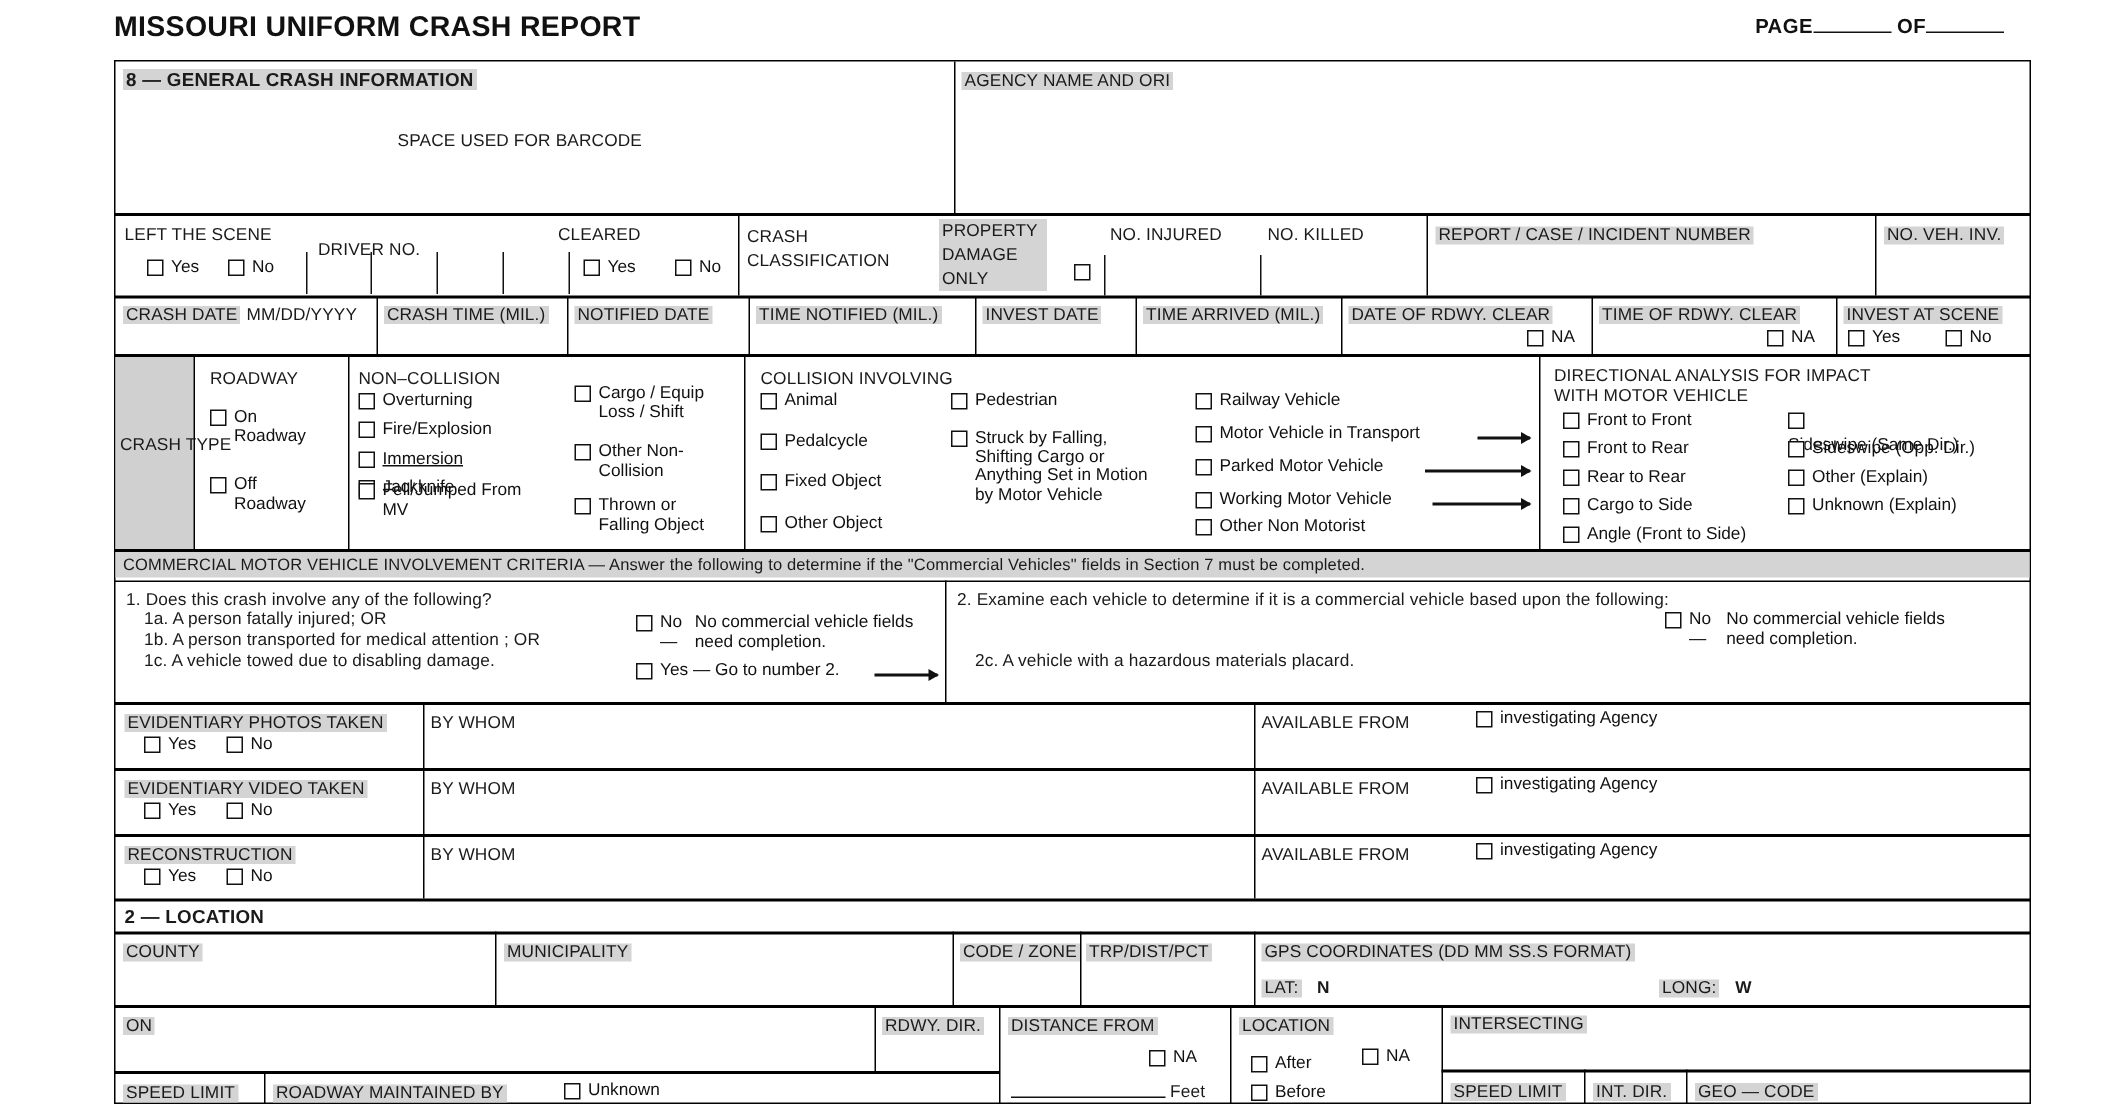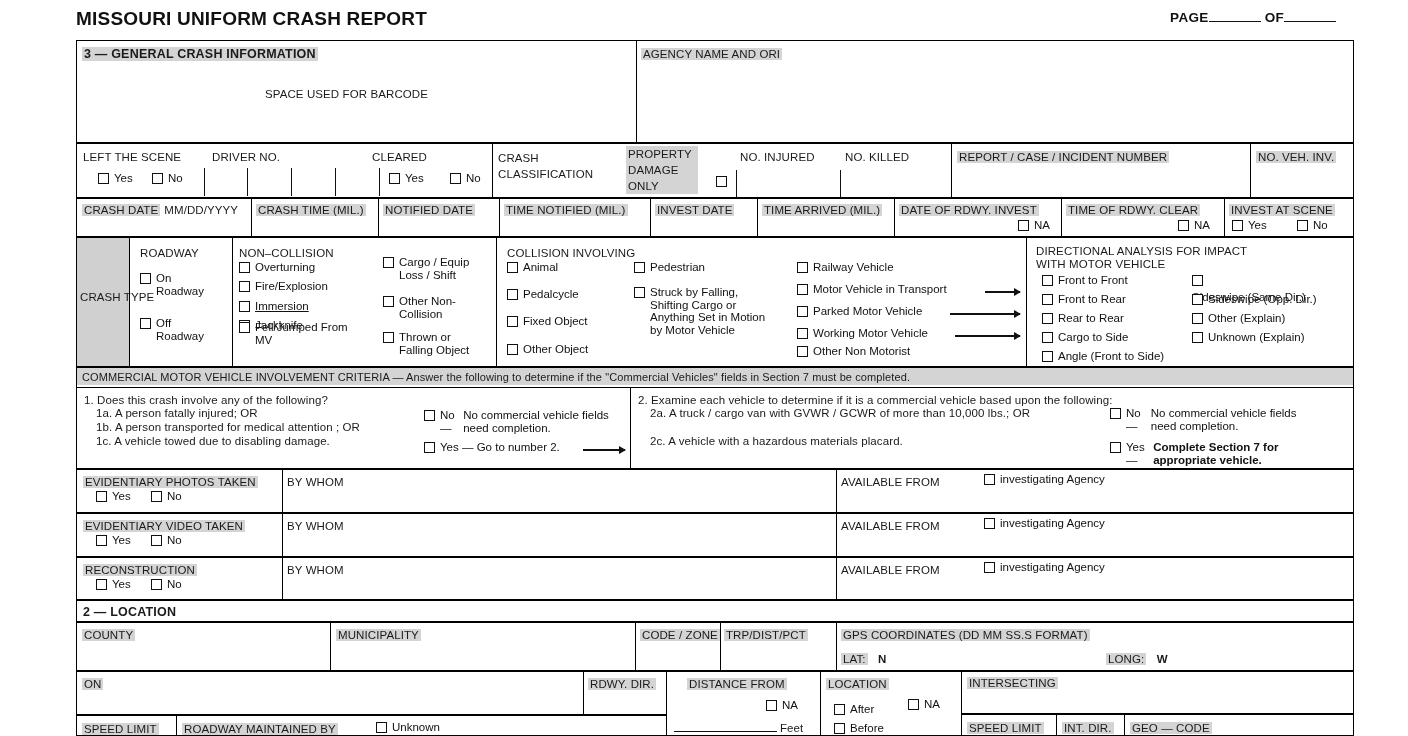--- a/index.html
+++ b/index.html
@@ -62,37 +62,37 @@
 
   <div class="doc-title">MISSOURI UNIFORM CRASH REPORT</div>
   <div class="page-of">
     <span>PAGE</span><u></u>
     <span>OF</span><u></u>
   </div>
 
   <div class="frame" style="left:76px;top:40px;width:1278px;height:696px;"></div>
 
   <div class="cell" style="left:82px;top:44px;">
-    <span class="lbl sec hl">3 — GENERAL CRASH INFORMATION</span>
+    <span class="lbl sec hl">8 — GENERAL CRASH INFORMATION</span>
   </div>
   <div class="cell" style="left:265px;top:84px;">
     <span class="lbl">SPACE USED FOR BARCODE</span>
   </div>
 
   <div class="vline" style="left:636px;top:41px;height:101px;"></div>
   <div class="cell" style="left:641px;top:44px;">
     <span class="lbl hl">AGENCY NAME AND ORI</span>
   </div>
   <div class="cell" style="left:641px;top:60px;width:706px;height:80px;"></div>
   <div class="thickline" style="left:76px;top:142px;width:1278px;"></div>
 
   <div class="cell" style="left:83px;top:147px;">
     <span class="lbl">LEFT THE SCENE</span>
   </div>
-  <div class="cell" style="left:212px;top:147px;text-align:right;">
+  <div class="cell" style="left:212px;top:157px;text-align:right;">
     <span class="lbl">DRIVER NO.</span>
   </div>
   <div class="cell" style="left:372px;top:147px;">
     <span class="lbl">CLEARED</span>
   </div>
 
   <div class="opt" style="position:absolute;left:98px;top:172px;">
     <span class="cb"></span>
     <span class="t">Yes</span>
   </div>
@@ -172,21 +172,21 @@
     <span class="lbl hl">INVEST DATE</span>
   </div>
   <div class="cell" style="left:655px;top:216px;width:100px;height:20px;"></div>
   <div class="vline" style="left:757px;top:198px;height:38px;"></div>
   <div class="cell" style="left:762px;top:200px;">
     <span class="lbl hl">TIME ARRIVED (MIL.)</span>
   </div>
   <div class="cell" style="left:762px;top:216px;width:130px;height:20px;"></div>
   <div class="vline" style="left:894px;top:198px;height:38px;"></div>
   <div class="cell" style="left:899px;top:200px;">
-    <span class="lbl hl">DATE OF RDWY. INVEST</span>
+    <span class="lbl hl">DATE OF RDWY. CLEAR</span>
   </div>
   <div class="opt" style="position:absolute;left:1018px;top:219px;">
     <span class="cb"></span>
     <span class="t">NA</span>
   </div>
   <div class="vline" style="left:1061px;top:198px;height:38px;"></div>
   <div class="cell" style="left:1066px;top:200px;">
     <span class="lbl hl">TIME OF RDWY. CLEAR</span>
   </div>
   <div class="opt" style="position:absolute;left:1178px;top:219px;">
@@ -378,32 +378,26 @@
   </div>
   <div class="opt" style="position:absolute;left:424px;top:441px;">
     <span class="cb"></span>
     <span class="t">Yes — Go to number 2.</span>
   </div>
   <div class="arrow" style="position:absolute;left:583px;top:449px;width:42px;"></div>
 
   <div class="vline" style="left:630px;top:387px;height:81px;"></div>
 
   <div class="cell lbl" style="left:638px;top:394px;text-align:center;">2.  Examine each vehicle to determine if it is a commercial vehicle based upon the following:</div>
-  <div class="cell lbl" style="left:650px;top:407px;">2a. A truck / cargo van with GVWR / GCWR of more than 10,000 lbs.; OR</div>
   <div class="cell lbl" style="left:650px;top:435px;">2c. A vehicle with a hazardous materials placard.</div>
 
   <div class="opt" style="position:absolute;left:1110px;top:407px;width:200px;">
     <span class="cb"></span>
     <span class="t">No —</span>
     <span class="t" style="white-space:normal;">No commercial vehicle fields need completion.</span>
-  </div>
-  <div class="opt" style="position:absolute;left:1110px;top:441px;width:200px;">
-    <span class="cb"></span>
-    <span class="t">Yes —</span>
-    <span class="t" style="white-space:normal;font-weight:bold;">Complete Section 7 for appropriate vehicle.</span>
   </div>
   <div class="thickline" style="left:76px;top:468px;width:1278px;"></div>
 
   <div class="cell" style="left:76px;top:469px;width:1278px;height:43px;">
     <div class="cell" style="left:7px;top:3px;">
       <span class="lbl hl">EVIDENTIARY PHOTOS TAKEN</span>
     </div>
     <div class="opt" style="position:absolute;left:20px;top:21px;">
       <span class="cb"></span>
       <span class="t">Yes</span>
@@ -527,21 +521,21 @@
   <div class="cell" style="left:82px;top:674px;">
     <span class="lbl hl">ON</span>
   </div>
   <div class="cell" style="left:82px;top:691px;width:497px;height:23px;"></div>
   <div class="vline" style="left:583px;top:670px;height:44px;"></div>
   <div class="cell" style="left:588px;top:674px;">
     <span class="lbl hl">RDWY. DIR.</span>
   </div>
   <div class="cell" style="left:588px;top:691px;width:74px;height:23px;"></div>
   <div class="vline" style="left:666px;top:670px;height:66px;"></div>
-  <div class="cell" style="left:672px;top:674px;margin-left:15px;">
+  <div class="cell" style="left:672px;top:674px;">
     <span class="lbl hl">DISTANCE FROM</span>
   </div>
   <div class="opt" style="position:absolute;left:766px;top:699px;">
     <span class="cb"></span>
     <span class="t">NA</span>
   </div>
   <div class="ul" style="position:absolute;left:674px;top:718px;width:103px;height:13px;"></div>
   <div class="cell lbl" style="left:780px;top:722px;">Feet</div>
 
   <div class="vline" style="left:820px;top:670px;height:66px;"></div>

